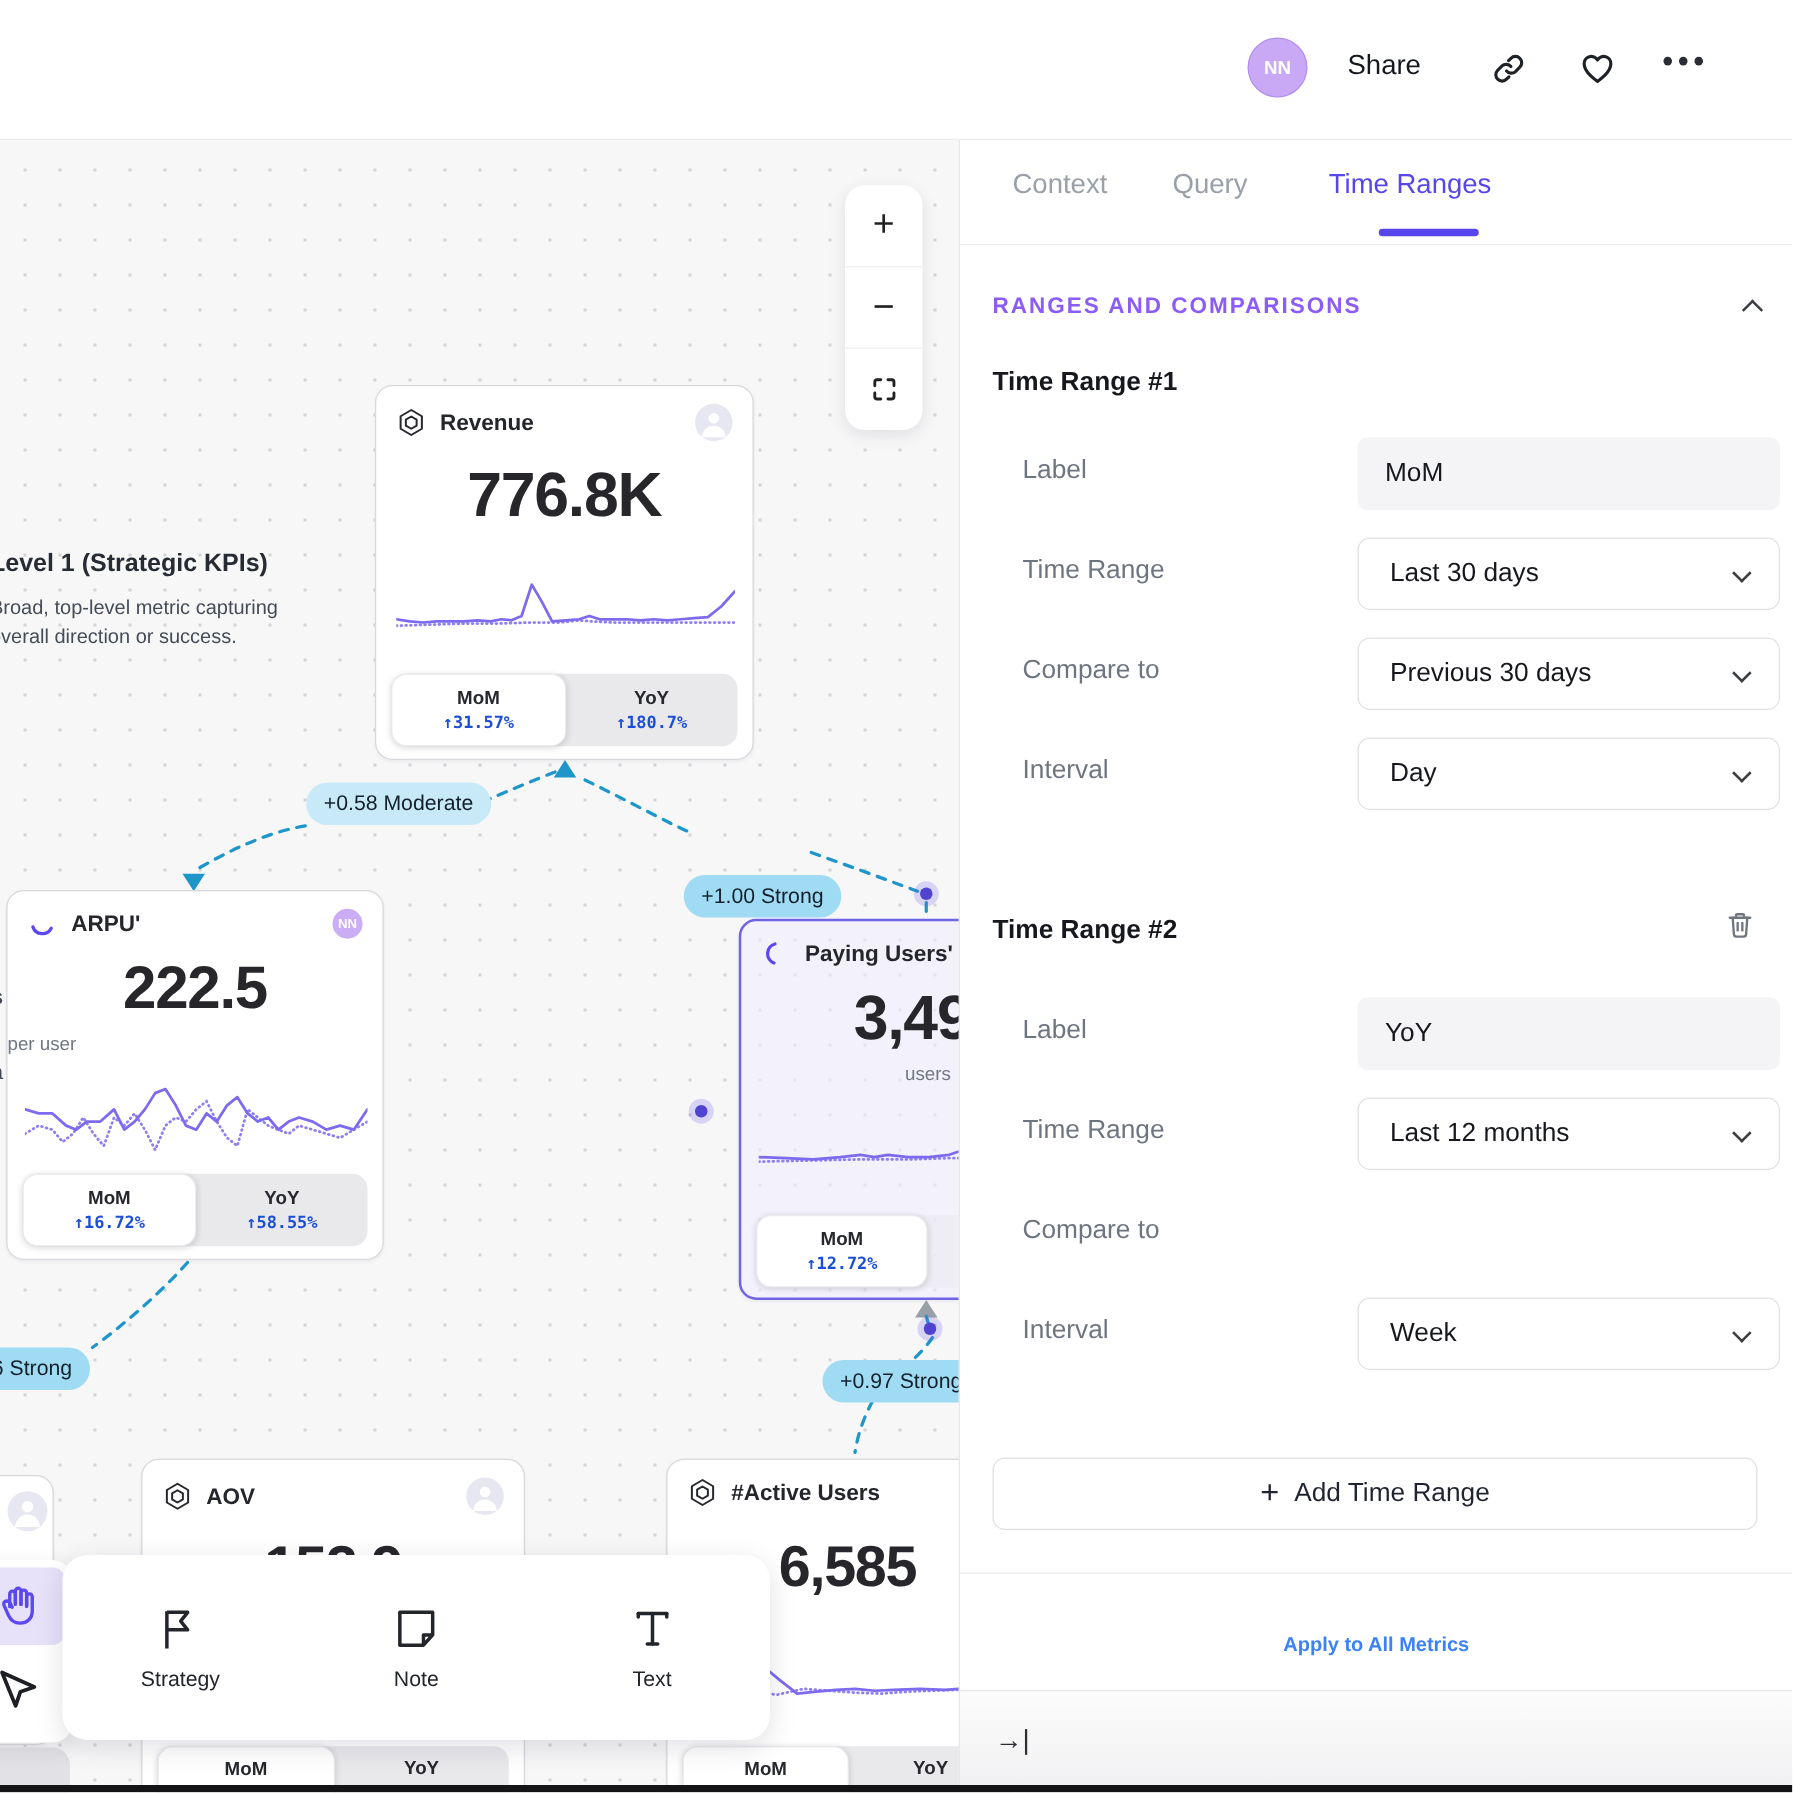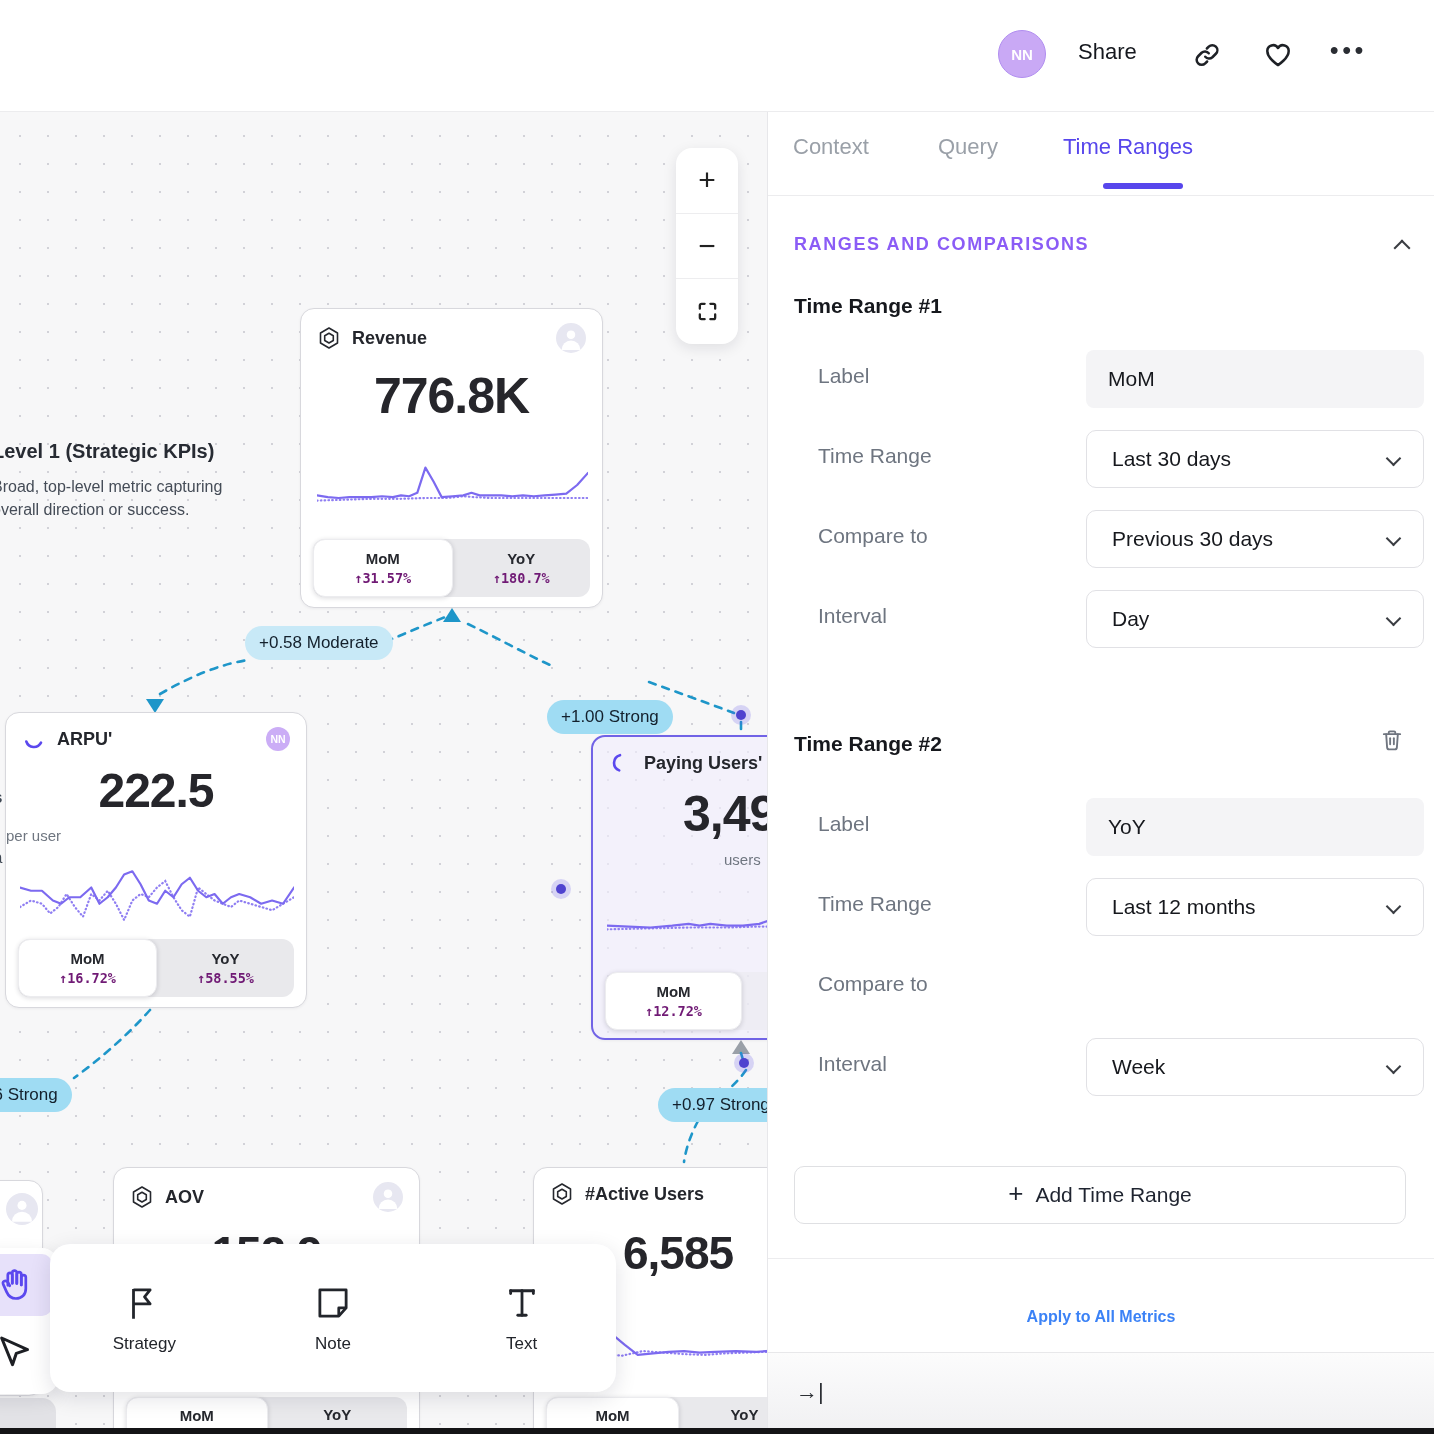--- a/index.html
+++ b/index.html
@@ -80,21 +80,21 @@
   .spark-dotted{fill:none;stroke:#8f7ef2;stroke-width:2.2;stroke-dasharray:.6 3.2;stroke-linecap:round;}
   .chips{position:absolute;left:12px;right:12px;height:58px;background:#e9e9ec;border-radius:12px;display:flex;}
   #card-revenue .chips{top:230px;}
   #card-arpu .chips{top:226px;}
   #card-paying .chips{top:235px;background:rgba(233,233,238,.55);}
   #card-aov .chips{top:229px;}
   #card-active .chips{top:229px;}
   .chip{flex:1;display:flex;flex-direction:column;align-items:center;justify-content:center;gap:3px;border-radius:12px;}
   .chip.selected{background:#fff;box-shadow:0 1px 5px rgba(20,20,40,.16);border:1px solid #ececef;}
   .chip-label{font-size:15px;font-weight:700;color:#26282e;}
-  .chip-delta{font-family:"DejaVu Sans Mono",monospace;font-size:13.5px;font-weight:600;color:#701a75;}
+  .chip-delta{font-family:"DejaVu Sans Mono",monospace;font-size:13.5px;font-weight:600;color:#1d4ed8;}
   .chips.labels-only .chip{justify-content:flex-start;padding-top:9px;}
   .left-chip-partial{position:absolute;left:-78px;top:1286px;width:134px;height:60px;background:#e2e2e6;border-radius:14px;z-index:2;}
   #card-left .avatar-sm{position:absolute;right:4px;top:12px;width:32px;height:32px;}
 
   
   .zoom-panel{position:absolute;left:676px;top:36px;width:62px;height:196px;background:#fff;border-radius:16px;box-shadow:0 4px 14px rgba(20,20,40,.10);z-index:5;display:flex;flex-direction:column;}
   .zoom-cell{flex:1;display:flex;align-items:center;justify-content:center;font-size:30px;font-weight:400;color:#222;}
   .zoom-cell + .zoom-cell{border-top:1px solid #ededef;}
 
   
@@ -104,21 +104,21 @@
   .toolbar{position:absolute;left:50px;top:1132px;width:566px;height:148px;background:#fff;border-radius:20px;box-shadow:0 6px 22px rgba(20,20,40,.12);z-index:6;display:flex;}
   .tool-item{flex:1;display:flex;flex-direction:column;align-items:center;justify-content:center;gap:10px;color:#22252b;}
   .tool-item svg{display:block;}
   .tool-label{font-size:17px;color:#22252b;}
 
   
   .panel{position:absolute;left:767px;top:112px;width:667px;height:1322px;background:#fff;border-left:1px solid #e7e7ea;z-index:20;}
   .tabs{position:absolute;left:0;top:0;width:100%;height:84px;border-bottom:1px solid #ececee;}
   .tab{position:absolute;top:22px;font-size:22px;color:#9aa0a8;white-space:nowrap;}
   .tab.active{color:#5746ec;font-weight:500;}
-  #tab-context{left:25px;}
+  #tab-context{left:42px;}
   #tab-query{left:170px;}
   #tab-timeranges{left:295px;}
   .tab-underline{position:absolute;left:335px;top:71px;width:80px;height:6px;border-radius:3px;background:#5746ec;}
   .section-row{position:absolute;left:26px;right:26px;top:122px;display:flex;align-items:center;}
   .section-title{font-size:18px;font-weight:700;letter-spacing:1.6px;color:#8b5cf6;flex:1;}
   .tr-title{position:absolute;left:26px;font-size:21px;font-weight:700;color:#16181d;}
   #tr1-title{top:182px;}
   #tr2-title{top:620px;}
   .trash{position:absolute;left:610px;top:614px;width:28px;height:28px;color:#707680;}
   .form-row{position:absolute;left:26px;right:26px;height:58px;}

